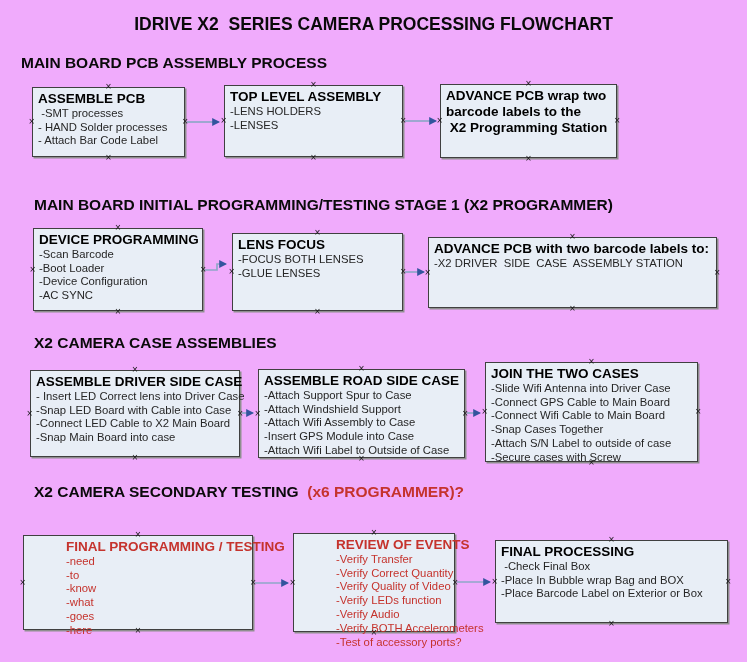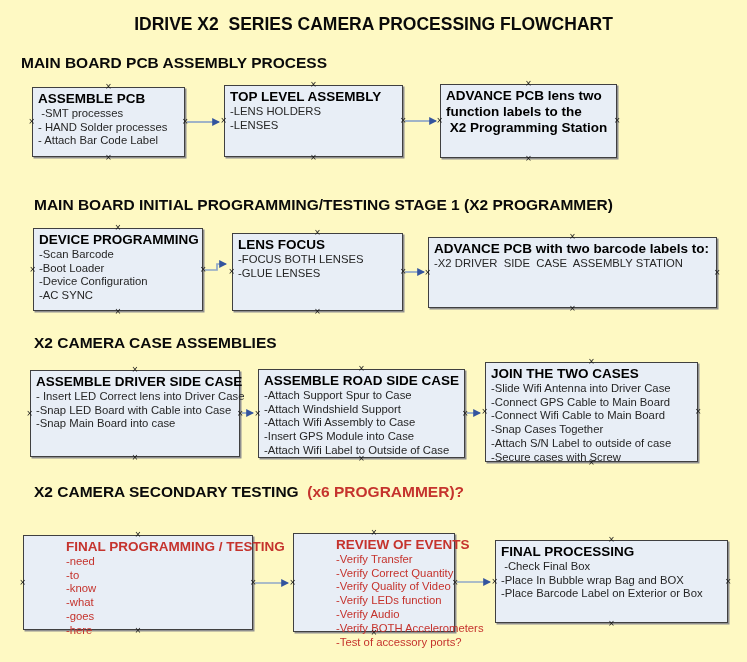--- a/index.html
+++ b/index.html
@@ -1,17 +1,17 @@
 <!DOCTYPE html>
 <html><head>
 <meta charset="utf-8">
 <style>
   html,body{margin:0;padding:0;background:#ffffff;}
   #canvas{
-    position:relative;width:747px;height:662px;background:#fef9c3;
+    position:relative;width:747px;height:662px;background:#f0abfc;
     font-family:"Liberation Sans",sans-serif;overflow:hidden;
   }
   #main-title{
     position:absolute;top:14px;left:0;width:747px;text-align:center;
     font-size:17.5px;font-weight:bold;color:#0a0a0a;white-space:pre;
   }
   .section-header{
     position:absolute;font-size:15.5px;font-weight:bold;color:#0a0a0a;white-space:pre;
   }
   .section-header .red-part{color:#c5332d;}
@@ -92,22 +92,22 @@
     <div class="box-title">TOP LEVEL ASSEMBLY</div>
     <div class="box-item">-LENS HOLDERS</div>
     <div class="box-item">-LENSES</div>
   <span class="cp cp-top">×</span>
       <span class="cp cp-right">×</span>
       <span class="cp cp-bottom">×</span>
       <span class="cp cp-left">×</span>
     </div>
 
   <div class="box" id="box-c1">
-    <div class="box-title">ADVANCE PCB lens two</div>
-    <div class="box-title">function labels to the</div>
+    <div class="box-title">ADVANCE PCB wrap two</div>
+    <div class="box-title">barcode labels to the</div>
     <div class="box-title"> X2 Programming Station</div>
   <span class="cp cp-top">×</span>
       <span class="cp cp-right">×</span>
       <span class="cp cp-bottom">×</span>
       <span class="cp cp-left">×</span>
     </div>
 
   <div class="box" id="box-a2">
     <div class="box-title">DEVICE PROGRAMMING</div>
     <div class="box-item">-Scan Barcode</div>
@@ -136,20 +136,21 @@
   <span class="cp cp-top">×</span>
       <span class="cp cp-right">×</span>
       <span class="cp cp-bottom">×</span>
       <span class="cp cp-left">×</span>
     </div>
 
   <div class="box" id="box-a3">
     <div class="box-title">ASSEMBLE DRIVER SIDE CASE</div>
     <div class="box-item">- Insert LED Correct lens into Driver Case</div>
     <div class="box-item">-Snap LED Board with Cable into Case</div>
+    <div class="box-item">-Connect LED Cable to X2 Main Board</div>
     <div class="box-item">-Snap Main Board into case</div>
   <span class="cp cp-top">×</span>
       <span class="cp cp-right">×</span>
       <span class="cp cp-bottom">×</span>
       <span class="cp cp-left">×</span>
     </div>
 
   <div class="box" id="box-b3">
     <div class="box-title">ASSEMBLE ROAD SIDE CASE</div>
     <div class="box-item">-Attach Support Spur to Case</div>

